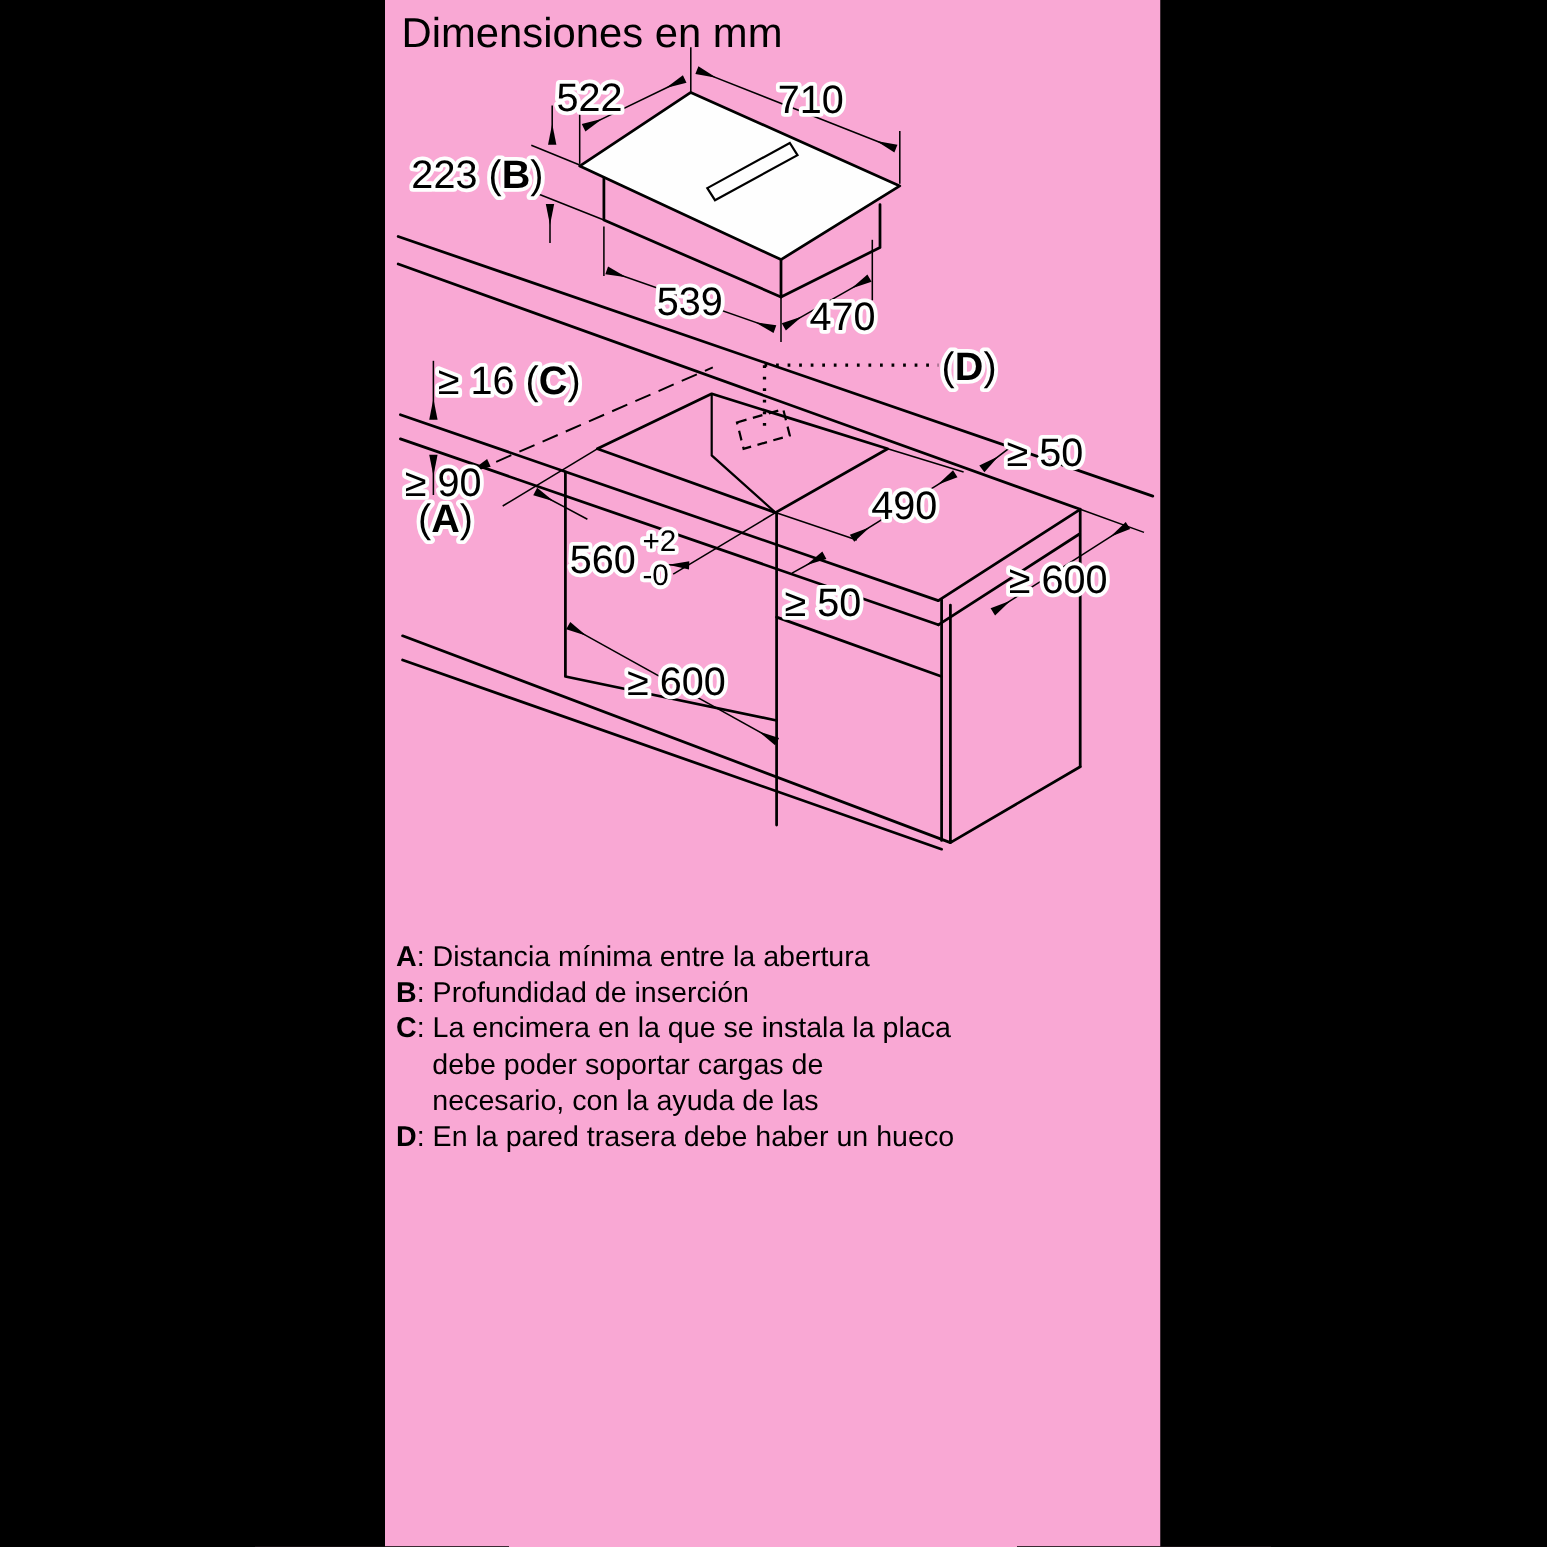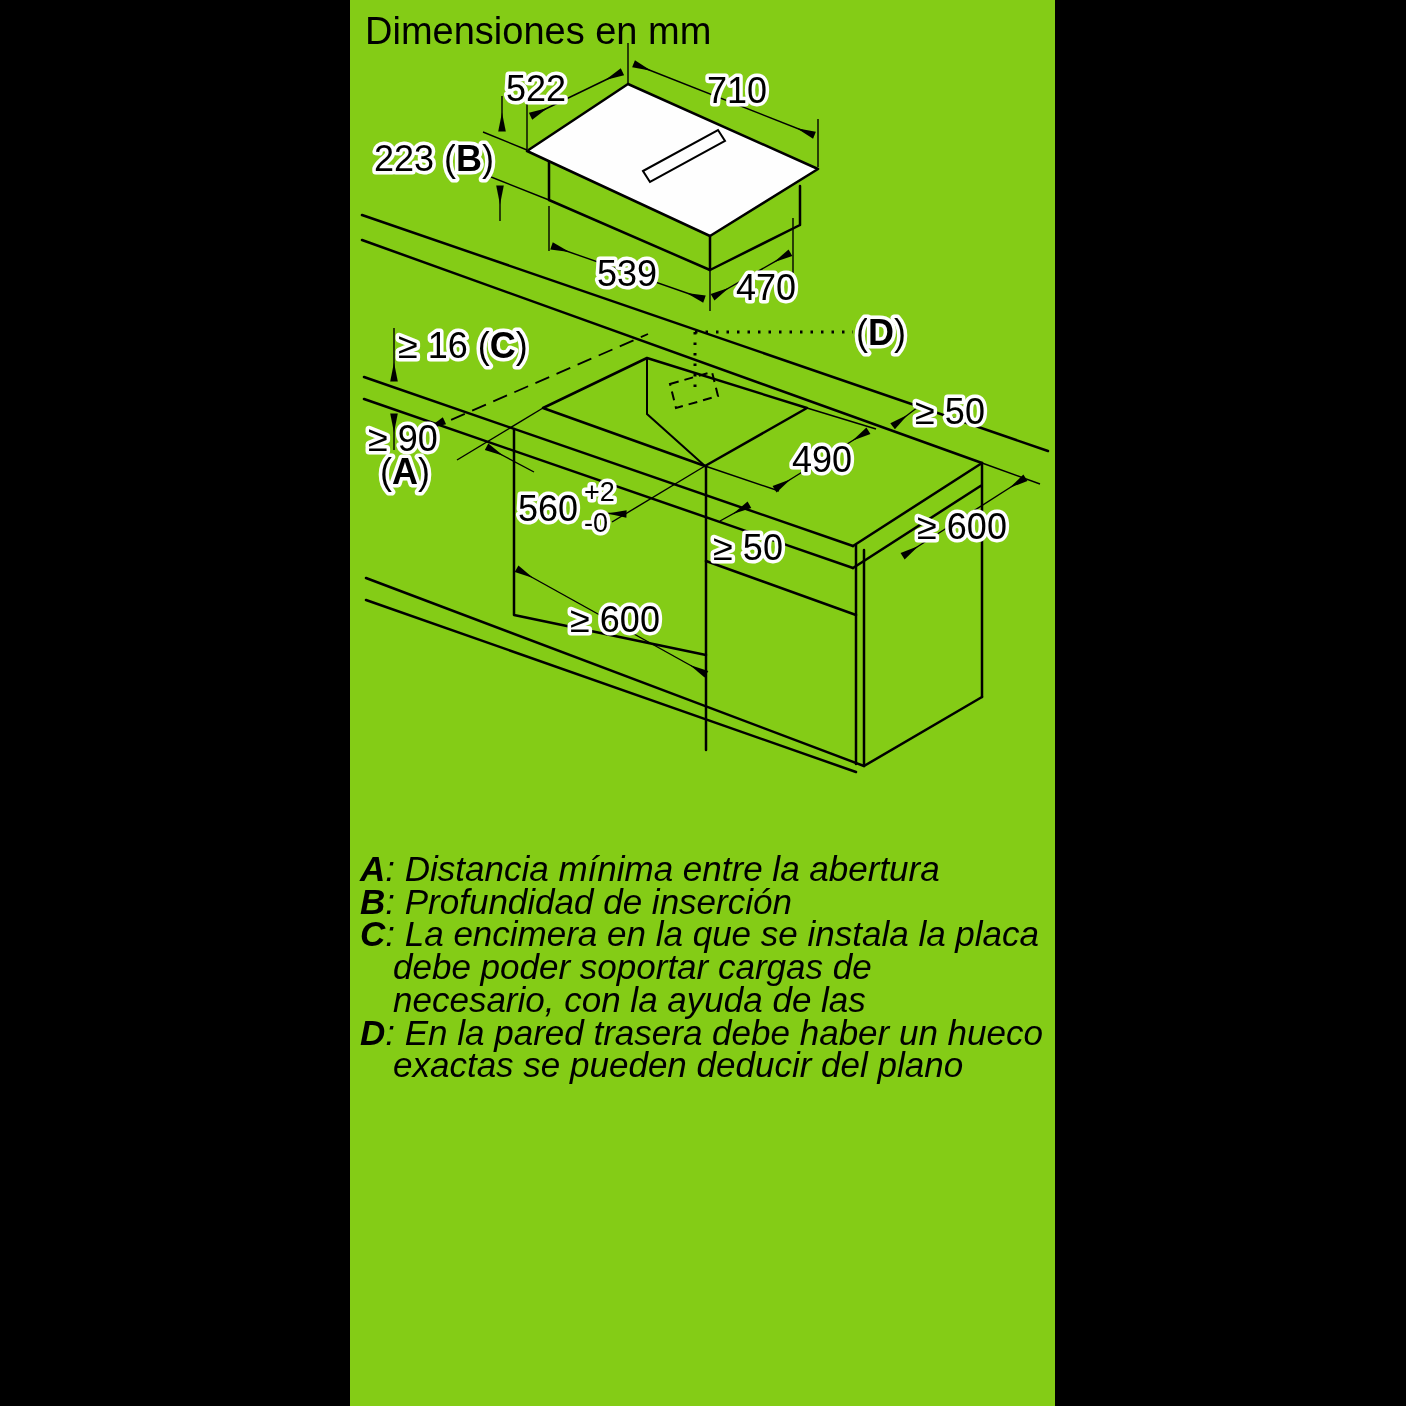--- a/index.html
+++ b/index.html
@@ -1,21 +1,21 @@
 <!DOCTYPE html>
 <html><head>
 <meta charset="utf-8">
 <style>
   html,body { margin:0; padding:0; background:#000; }
   #stage {
     position:relative; width:1406px; height:1406px; background:#000;
     font-family:"Liberation Sans","DejaVu Sans",sans-serif; overflow:hidden;
   }
   #panel {
-    position:absolute; left:350px; top:0; width:705px; height:1406px; background:#84cc16;
+    position:absolute; left:350px; top:0; width:705px; height:1406px; background:#f9a8d4;
   }
   #page-title {
     position:absolute; left:15px; top:10px; font-size:38px; color:#000;
     letter-spacing:0px; white-space:nowrap;
   }
   #drawing { position:absolute; left:-350px; top:0; }
   
   .ln  { stroke:#000; stroke-width:2.5; fill:none; stroke-linejoin:round; stroke-linecap:round; }
   .ln2 { stroke:#000; stroke-width:2;   fill:none; }
   .thin{ stroke:#000; stroke-width:1.4; fill:none; }
@@ -26,21 +26,21 @@
   .da1 { marker-end:url(#ah); }
   .da2 { marker-start:url(#ah); marker-end:url(#ah); }
   text.dim {
     font-family:"Liberation Sans","DejaVu Sans",sans-serif; font-size:36px; fill:#000;
     paint-order:stroke; stroke:#fefefe; stroke-width:7px; stroke-linejoin:round;
   }
   text.dim .bld { font-weight:bold; }
   tspan.sup, tspan.sub { font-size:27px; }
   
   #legend {
-    position:absolute; left:10px; top:853px; font-size:35px; line-height:32.7px; color:#000;font-style:italic;
+    position:absolute; left:10px; top:853px; font-size:26px; line-height:32.7px; color:#000;
   }
   .lg-line { white-space:nowrap; }
   .lg-line b { font-weight:bold; }
   .lg-indent { padding-left:33px; }
 </style>
 </head>
 <body>
 
 <div id="stage">
   <div id="panel">
@@ -145,20 +145,19 @@
       </g>
     </svg>
 
     <div id="legend">
       <div class="lg-line"><b>A</b><span>: Distancia mínima entre la abertura</span></div>
       <div class="lg-line"><b>B</b><span>: Profundidad de inserción</span></div>
       <div class="lg-line"><b>C</b><span>: La encimera en la que se instala la placa</span></div>
       <div class="lg-line lg-indent"><span>debe poder soportar cargas de</span></div>
       <div class="lg-line lg-indent"><span>necesario, con la ayuda de las</span></div>
       <div class="lg-line"><b>D</b><span>: En la pared trasera debe haber un hueco</span></div>
-      <div class="lg-line lg-indent"><span>exactas se pueden deducir del plano</span></div>
     </div>
 
   </div>
 
   <div style="position:absolute;left:0;top:0;width:350px;height:1406px;background:#000;"></div>
   <div style="position:absolute;left:1055px;top:0;width:351px;height:1406px;background:#000;"></div>
 </div>
 
 </body></html>

